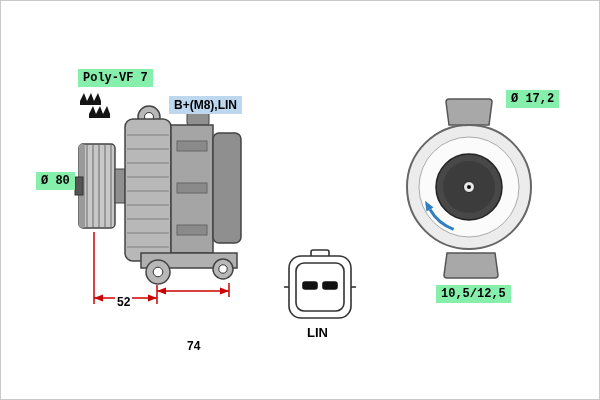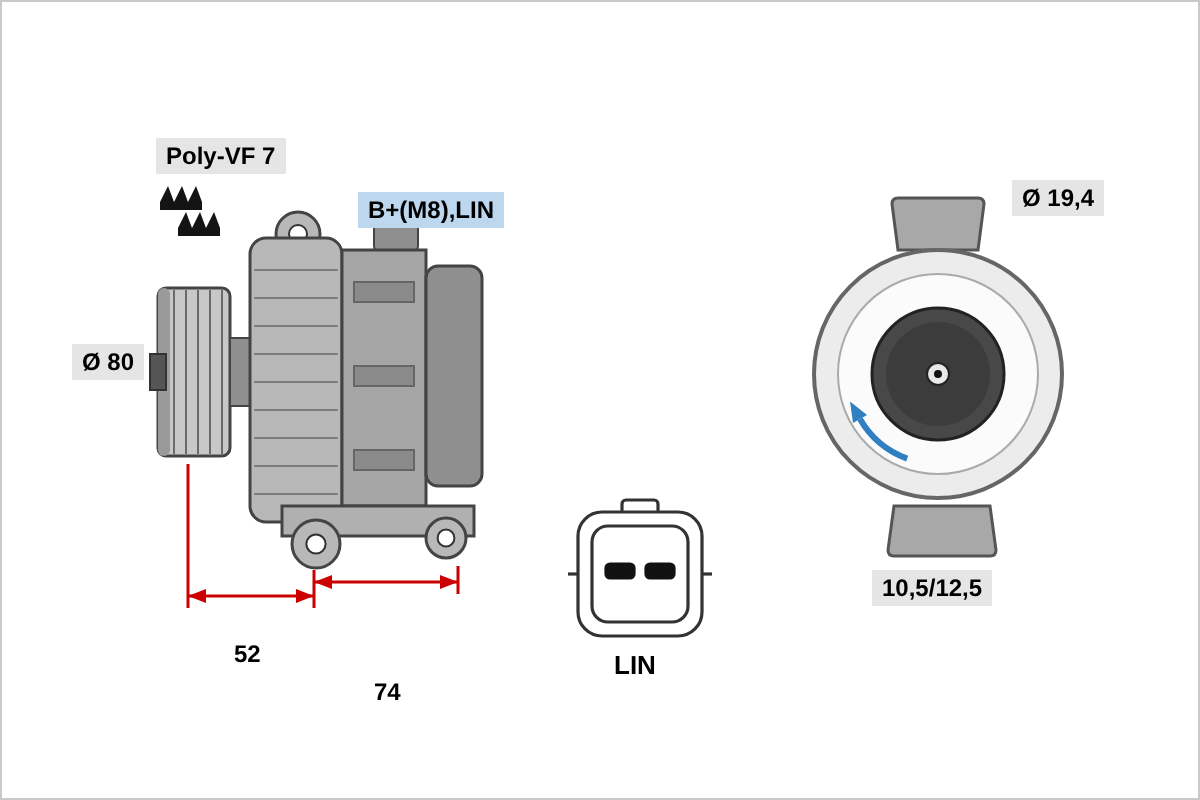--- a/index.html
+++ b/index.html
@@ -6,21 +6,21 @@
   html,body { background:#ffffff; font-family:"Liberation Sans", sans-serif; }
   .canvas {
     position:relative; width:600px; height:400px;
     background:#ffffff; border:1px solid #c9c9c9; overflow:hidden;
   }
   .diagram-svg { position:absolute; left:0; top:0; }
   .label {
     position:absolute; font-size:12px; font-weight:bold; color:#000;
     padding:2px 5px; white-space:nowrap; line-height:14px;
   }
-  .label-yellow { background:#e5e5e5; }
+  .label-yellow { background:#86efac;font-family:Liberation Mono, monospace; }
   .label-blue   { background:#bdd7ee; }
   .dim-text {
     position:absolute; font-size:12px; font-weight:bold; color:#000;
     background:#ffffff; padding:0 2px; white-space:nowrap;
   }
   .plain-text {
     position:absolute; font-size:13px; font-weight:bold; color:#000; white-space:nowrap;text-align:center;
   }
 </style>
 </head>
@@ -121,27 +121,27 @@
       <circle cx="468" cy="186" r="2" fill="#111"></circle>
       <g>
         <path d="M452.6,228.3 A45,45 0 0 1 429,208.5" fill="none" stroke="#2f7fc1" stroke-width="3"></path>
         <polygon points="424,199.8 432.5,206.5 425.5,210.5" fill="#2f7fc1"></polygon>
       </g>
     </g>
   </svg>
 
   <div class="label label-yellow" style="left:77px; top:68px;">Poly-VF 7</div>
 
-  <div class="label label-blue" style="left:178px; top:95px;">B+(M8),LIN</div>
+  <div class="label label-blue" style="left:168px; top:95px;">B+(M8),LIN</div>
 
   <div class="label label-yellow" style="left:35px; top:171px;">Ø 80</div>
 
-  <div class="dim-text" style="left:114px; top:319px;">52</div>
+  <div class="dim-text" style="left:114px; top:294px;">52</div>
 
   <div class="dim-text" style="left:184px; top:294px;margin-top:44px;">74</div>
 
   <div class="plain-text" style="left:306px; top:324px;">LIN</div>
 
-  <div class="label label-yellow" style="left:505px; top:89px;">Ø 19,4</div>
+  <div class="label label-yellow" style="left:505px; top:89px;">Ø 17,2</div>
 
   <div class="label label-yellow" style="left:435px; top:284px;">10,5/12,5</div>
 
 </div>
 
 </body></html>

